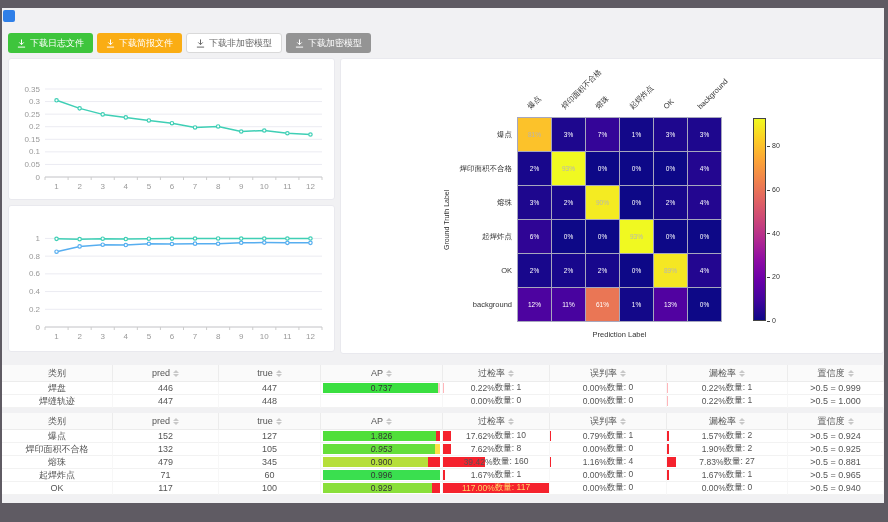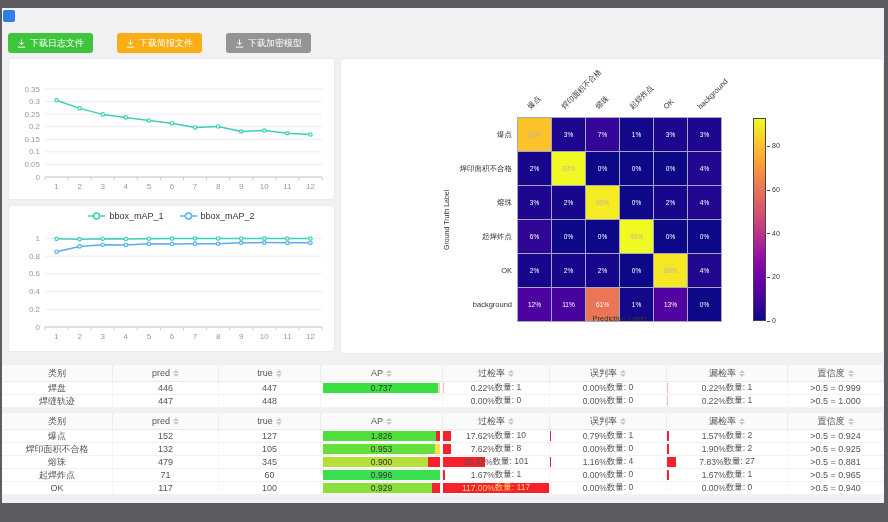--- a/index.html
+++ b/index.html
@@ -1,20 +1,20 @@
 <!DOCTYPE html>
 <html><head>
 <meta charset="utf-8">
 <style>
   html,body{margin:0;padding:0}
   body{width:888px;height:522px;position:relative;overflow:hidden;
        font-family:"Liberation Sans","DejaVu Sans",sans-serif;background:#5f5b63}
   #content{position:absolute;left:2px;top:8px;width:882px;height:495px;background:#f1f1f3}
   #app-icon{position:absolute;left:1px;top:2px;width:12px;height:12px;background:#2f7fe8;border-radius:2px}
-  #toolbar{position:absolute;left:6px;top:25px;display:flex;gap:24px;align-items:center}
+  #toolbar{position:absolute;left:6px;top:25px;display:flex;gap:4px;align-items:center}
   .btn{height:20px;display:flex;align-items:center;gap:4px;padding:0 9px;border-radius:3px;
        font-size:9px;border:none;cursor:pointer;color:#fff;font-family:inherit;white-space:nowrap}
   .btn.green{background:#3ec53c}
   .btn.orange{background:#faad14}
   .btn.white{background:#fff;border:1px solid #d9d9d9;color:#666}
   .btn.gray{background:#949494}
   .dl-icon{display:inline-flex}
   .card{position:absolute;background:#fff;border:1px solid #e9e9ee;border-radius:3px;box-sizing:border-box;overflow:hidden}
   #card-loss{left:6px;top:50px;width:327px;height:142px}
   #card-map{left:6px;top:197px;width:327px;height:147px}
@@ -27,21 +27,21 @@
   .cm-title{position:absolute;top:10px;left:0;right:0;text-align:center;font-weight:bold;font-size:11px;color:#1a1a1a}
   #cm-grid{position:absolute;left:177px;top:59px;display:grid;grid-template-columns:repeat(6,33px);
            grid-auto-rows:33px;gap:1px;background:#a7a7bd;outline:1px solid #a7a7bd}
   .cm-cell{display:flex;align-items:center;justify-content:center;font-size:6.5px}
   .cm-rowlab{position:absolute;left:0;width:171px;padding-right:2px;text-align:right;font-size:7.5px;
              color:#333;height:9px;line-height:9px;white-space:nowrap}
   .cm-collab{position:absolute;font-size:7.5px;color:#333;white-space:nowrap;height:9px;line-height:9px;
              transform:rotate(-45deg);transform-origin:0 100%}
   #cm-ylab{position:absolute;left:100px;top:59px;height:203px;width:10px;writing-mode:vertical-rl;
            transform:rotate(180deg);font-size:7px;color:#333;display:flex;align-items:center;justify-content:center}
-  #cm-xlab{position:absolute;left:177px;top:255px;width:203px;text-align:center;font-size:7.5px;color:#333}
+  #cm-xlab{position:absolute;left:177px;top:271px;width:203px;text-align:center;font-size:7.5px;color:#333}
   #cm-cbar{position:absolute;left:412px;top:59px;width:13px;height:203px;border:1px solid #444;box-sizing:border-box;
            background:linear-gradient(to top,#0d0887 0%,#41049d 10%,#6a00a8 20%,#8f0da4 30%,#b12a90 40%,
             #cc4778 50%,#e16462 60%,#f1844b 70%,#fca636 80%,#fcce25 90%,#f0f921 100%)}
   .cm-tickline{position:absolute;width:3px;height:1px;background:#444}
   .cm-tick{position:absolute;font-size:7px;color:#333;height:8px;line-height:8px}
   
   .dtable{position:absolute;left:0;width:882px;background:#fff;display:grid;font-size:9px;color:#555}
   #table1{top:357px}
   #table2{top:405px}
   .th{height:17px;background:#fafafa;display:flex;align-items:center;justify-content:center;gap:3px;
@@ -74,20 +74,28 @@
         </span>
         <span>下载日志文件</span>
       </button>
       <button class="btn orange">
         <span class="dl-icon">
           <svg width="9" height="9" viewBox="0 0 10 10">
               <path d="M5 0.5v5.5 M2.5 3.8L5 6.3l2.5-2.5 M1 9h8" stroke="currentColor" stroke-width="1.1" fill="none"></path>
             </svg>
         </span>
         <span>下载简报文件</span>
+      </button>
+      <button class="btn white">
+        <span class="dl-icon">
+          <svg width="9" height="9" viewBox="0 0 10 10">
+              <path d="M5 0.5v5.5 M2.5 3.8L5 6.3l2.5-2.5 M1 9h8" stroke="currentColor" stroke-width="1.1" fill="none"></path>
+            </svg>
+        </span>
+        <span>下载非加密模型</span>
       </button>
       <button class="btn gray">
         <span class="dl-icon">
           <svg width="9" height="9" viewBox="0 0 10 10">
               <path d="M5 0.5v5.5 M2.5 3.8L5 6.3l2.5-2.5 M1 9h8" stroke="currentColor" stroke-width="1.1" fill="none"></path>
             </svg>
         </span>
         <span>下载加密模型</span>
       </button>
     </div>
@@ -146,36 +154,20 @@
           <circle cx="186.04166666666666" cy="68.46857142857142" r="1.7" fill="#fff" stroke="#3fcfb5" stroke-width="1.2"></circle>
           <circle cx="209.125" cy="67.46285714285713" r="1.7" fill="#fff" stroke="#3fcfb5" stroke-width="1.2"></circle>
           <circle cx="232.20833333333334" cy="72.49142857142857" r="1.7" fill="#fff" stroke="#3fcfb5" stroke-width="1.2"></circle>
           <circle cx="255.29166666666666" cy="71.4857142857143" r="1.7" fill="#fff" stroke="#3fcfb5" stroke-width="1.2"></circle>
           <circle cx="278.375" cy="74.25142857142856" r="1.7" fill="#fff" stroke="#3fcfb5" stroke-width="1.2"></circle>
           <circle cx="301.4583333333333" cy="75.50857142857143" r="1.7" fill="#fff" stroke="#3fcfb5" stroke-width="1.2"></circle>
         </svg>
     </div>
 
     <div class="card" id="card-map">
-      <div class="legend" id="legend-map">
-          <span class="lg-item">
-            <svg width="17" height="8">
-              <line x1="0" y1="4" x2="17" y2="4" stroke="#3fcfb5" stroke-width="1.5"></line>
-              <circle cx="8.5" cy="4" r="3" fill="#fff" stroke="#3fcfb5" stroke-width="1.5"></circle>
-            </svg>
-            <span>bbox_mAP_1</span>
-          </span>
-          <span class="lg-item">
-            <svg width="17" height="8">
-              <line x1="0" y1="4" x2="17" y2="4" stroke="#57aef0" stroke-width="1.5"></line>
-              <circle cx="8.5" cy="4" r="3" fill="#fff" stroke="#57aef0" stroke-width="1.5"></circle>
-            </svg>
-            <span>bbox_mAP_2</span>
-          </span>
-        </div>
       <svg class="chart-svg" id="svg-map" width="325" height="145">
           <line x1="36" x2="313" y1="121" y2="121" stroke="#ebebf2" stroke-width="1"></line>
           <text x="31" y="123.5" text-anchor="end" font-size="8" fill="#999">0</text>
           <line x1="36" x2="313" y1="103.28571428571429" y2="103.28571428571429" stroke="#ebebf2" stroke-width="1"></line>
           <text x="31" y="105.78571428571429" text-anchor="end" font-size="8" fill="#999">0.2</text>
           <line x1="36" x2="313" y1="85.57142857142858" y2="85.57142857142858" stroke="#ebebf2" stroke-width="1"></line>
           <text x="31" y="88.07142857142858" text-anchor="end" font-size="8" fill="#999">0.4</text>
           <line x1="36" x2="313" y1="67.85714285714286" y2="67.85714285714286" stroke="#ebebf2" stroke-width="1"></line>
           <text x="31" y="70.35714285714286" text-anchor="end" font-size="8" fill="#999">0.6</text>
           <line x1="36" x2="313" y1="50.14285714285715" y2="50.14285714285715" stroke="#ebebf2" stroke-width="1"></line>
@@ -497,21 +489,21 @@
           <div class="rate-text">
             <span>1.57%</span>
             <span>数量: 2</span>
           </div>
         </div>
         <div class="td">&gt;0.5 = 0.924</div>
         <div class="td">焊印面积不合格</div>
         <div class="td">132</div>
         <div class="td">105</div>
         <div class="td">
-          <div class="ap-wrap" style="background: #fde047;">
+          <div class="ap-wrap" style="background: #fde047; font-style: italic;">
             <div class="ap-fill" style="width: 95.3%; background: rgb(101, 223, 58);"></div>
             <div class="ap-text">0.953</div>
           </div>
         </div>
         <div class="td">
           <div class="rate-bar" style="background: rgb(245, 34, 45); width: 8.1534px;"></div>
           <div class="rate-text">
             <span>7.62%</span>
             <span>数量: 8</span>
           </div>
@@ -536,21 +528,21 @@
         <div class="td">
           <div class="ap-wrap" style="background: rgb(245, 34, 45);">
             <div class="ap-fill" style="width: 90%; background: rgb(182, 223, 58);"></div>
             <div class="ap-text">0.900</div>
           </div>
         </div>
         <div class="td">
           <div class="rate-bar" style="background: rgb(245, 34, 45); width: 42.1794px;"></div>
           <div class="rate-text">
             <span>39.42%</span>
-            <span>数量: 101</span>
+            <span>数量: 160</span>
           </div>
         </div>
         <div class="td">
           <div class="rate-bar" style="background: rgb(245, 34, 45); width: 1.3572px;"></div>
           <div class="rate-text">
             <span>1.16%</span>
             <span>数量: 4</span>
           </div>
         </div>
         <div class="td">

